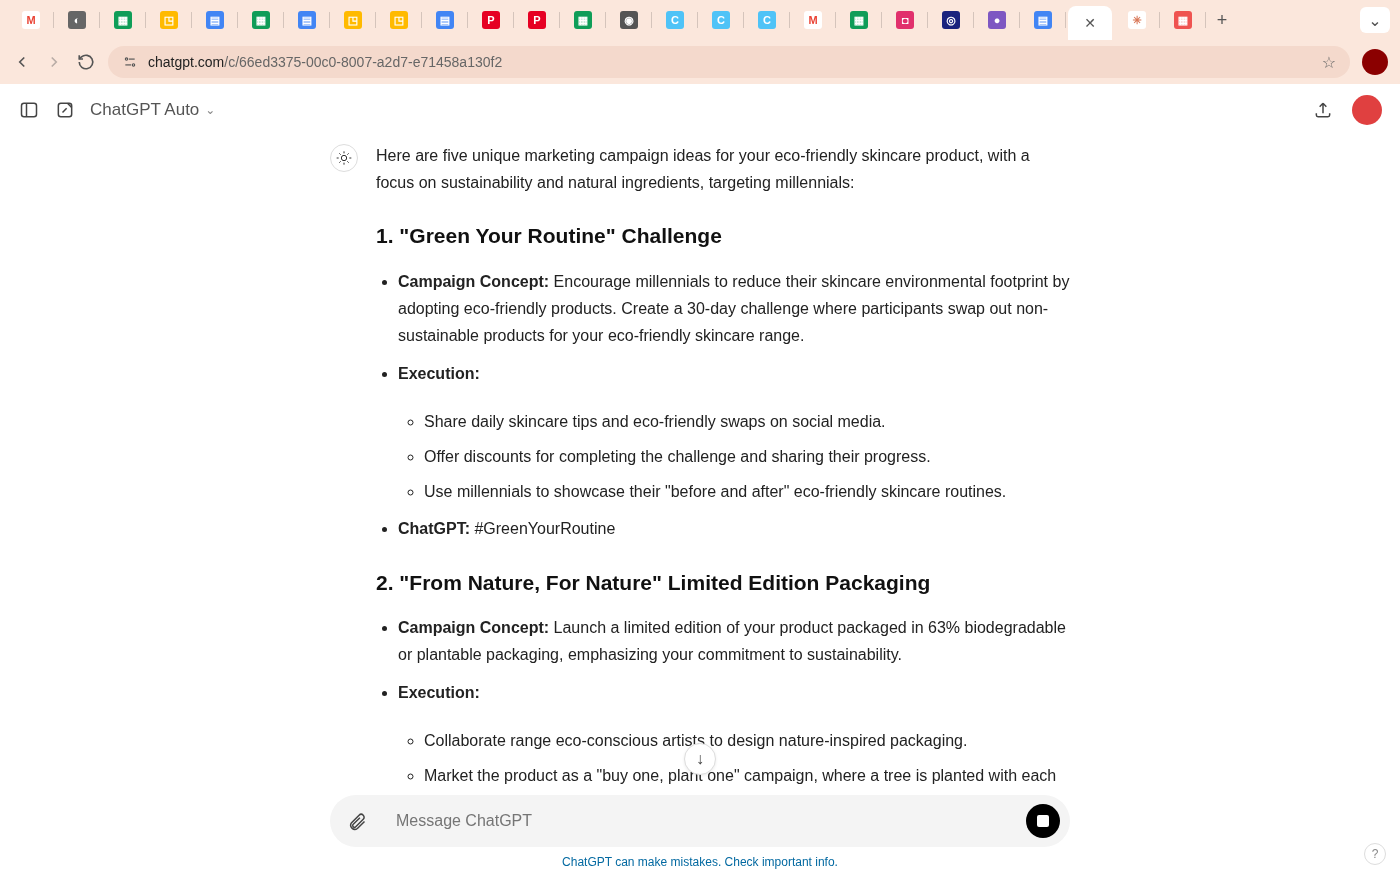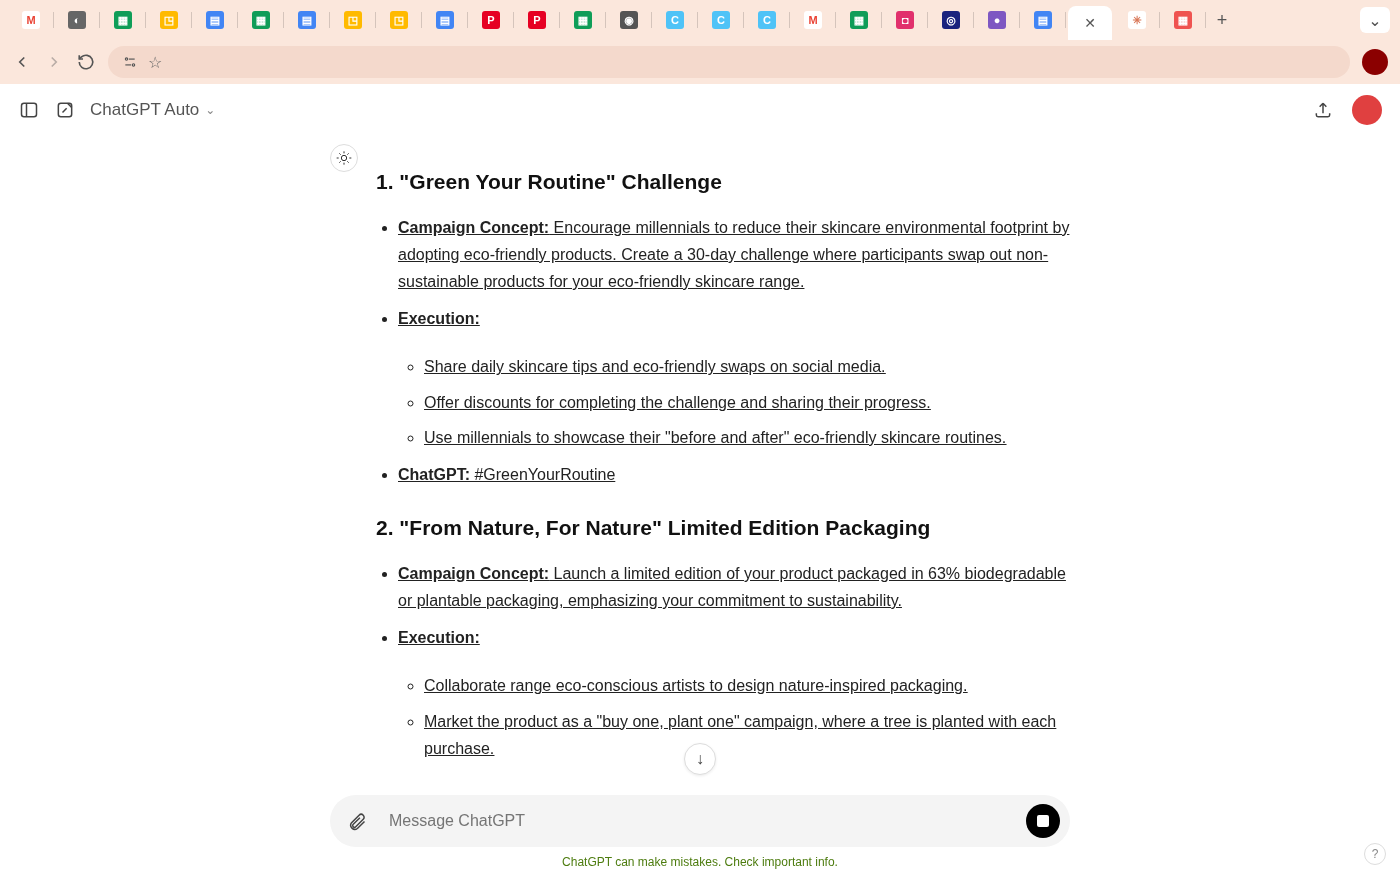--- a/index.html
+++ b/index.html
@@ -206,21 +206,20 @@
     .content h3 {
       font-size: 21px;
       font-weight: 700;
       margin-top: 22px;
       margin-bottom: 14px;
       color: #111;
     }
     .content ul {
       padding-left: 22px;
       margin-bottom: 6px;
-      text-decoration: underline;
     }
     .content ul li {
       margin-bottom: 10px;
     }
     .content ul ul {
       margin-top: 21px;
       padding-left: 26px;
     }
     .content ul ul li {
       margin-bottom: 8px;
@@ -249,21 +248,21 @@
       transform: translateX(-50%);
       width: 740px;
     }
     .composer {
       height: 52px;
       background: #f4f4f4;
       border-radius: 26px;
       display: flex;
       align-items: center;
       padding: 0 10px 0 16px;
-      gap: 21px;
+      gap: 28px;
     }
     .attach-icon { color: #444; }
     .composer-input {
       flex: 1;
       border: none;
       background: transparent;
       font-size: 16px;
       color: #888;
       outline: none;
     }
@@ -278,21 +277,21 @@
       background: #fff;
       border-radius: 2px;
     }
 
     .footer-note {
       position: absolute;
       bottom: 6px;
       width: 100%;
       text-align: center;
       font-size: 12px;
-      color: #4d7c0f;
+      color: #0369a1;
     }
 
     .help-btn {
       position: absolute;
       bottom: 10px;
       right: 14px;
       width: 22px; height: 22px;
       border: 1px solid #ddd;
       border-radius: 50%;
       display: flex; align-items: center; justify-content: center;
@@ -430,20 +429,23 @@
   </div>
   <div class="addr-bar">
     <div class="site-icon">
       <svg width="14" height="14" viewBox="0 0 24 24" fill="none" stroke="currentColor" stroke-width="2">
           <circle cx="6" cy="7" r="2"></circle>
           <line x1="10" y1="7" x2="20" y2="7"></line>
           <circle cx="18" cy="17" r="2"></circle>
           <line x1="4" y1="17" x2="14" y2="17"></line>
         </svg>
     </div>
+    <div class="url-text">
+      <span class="domain">chatgpt.com</span><span class="path">/c/66ed3375-00c0-8007-a2d7-e71458a130f2</span>
+    </div>
     <div class="star-icon">☆</div>
   </div>
   <span class="profile-dot"></span>
 </div>
 
 <div class="app">
   <div class="app-topbar">
     <div class="ic">
       <svg width="20" height="20" viewBox="0 0 24 24" fill="none" stroke="currentColor" stroke-width="1.8">
           <rect x="3" y="4" width="18" height="16" rx="3"></rect>
@@ -475,20 +477,21 @@
   <div class="thread">
     <div class="inner">
       <div class="msg">
         <div class="assistant-badge">
           <svg viewBox="0 0 24 24" fill="none" stroke="#333" stroke-width="1.5">
               <circle cx="12" cy="12" r="4"></circle>
               <path d="M12 2v3M12 19v3M4 12H1M23 12h-3M5 5l2 2M17 17l2 2M5 19l2-2M17 7l2-2"></path>
             </svg>
         </div>
         <div class="content">
+          <p>Here are five unique marketing campaign ideas for your eco-friendly skincare product, with a focus on sustainability and natural ingredients, targeting millennials:</p>
 
           <h3>1. "Green Your Routine" Challenge</h3>
           <ul>
             <li>
               <strong>Campaign Concept:</strong><span> Encourage millennials to reduce their skincare environmental footprint by adopting eco-friendly products. Create a 30-day challenge where participants swap out non-sustainable products for your eco-friendly skincare range.</span>
             </li>
             <li>
               <strong>Execution:</strong>
               <ul>
                 <li>Share daily skincare tips and eco-friendly swaps on social media.</li>

